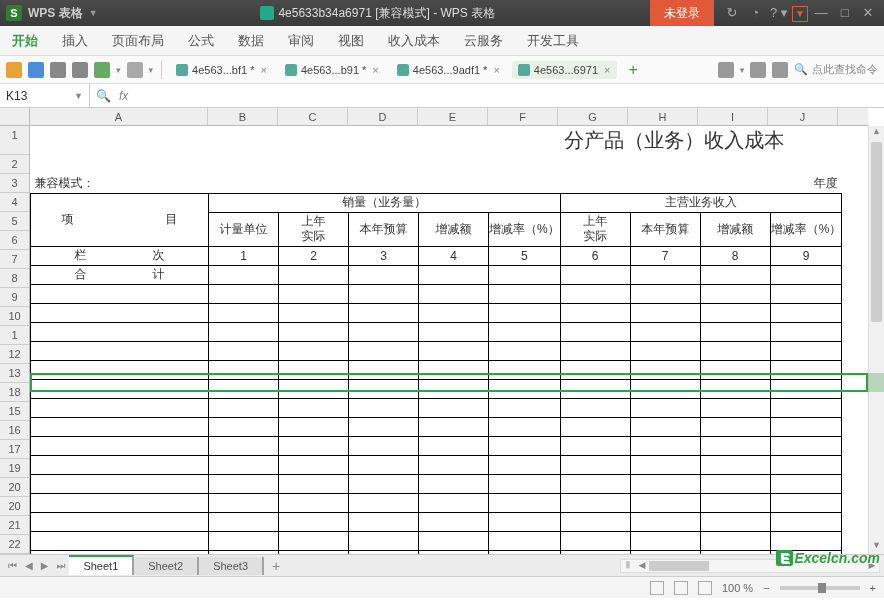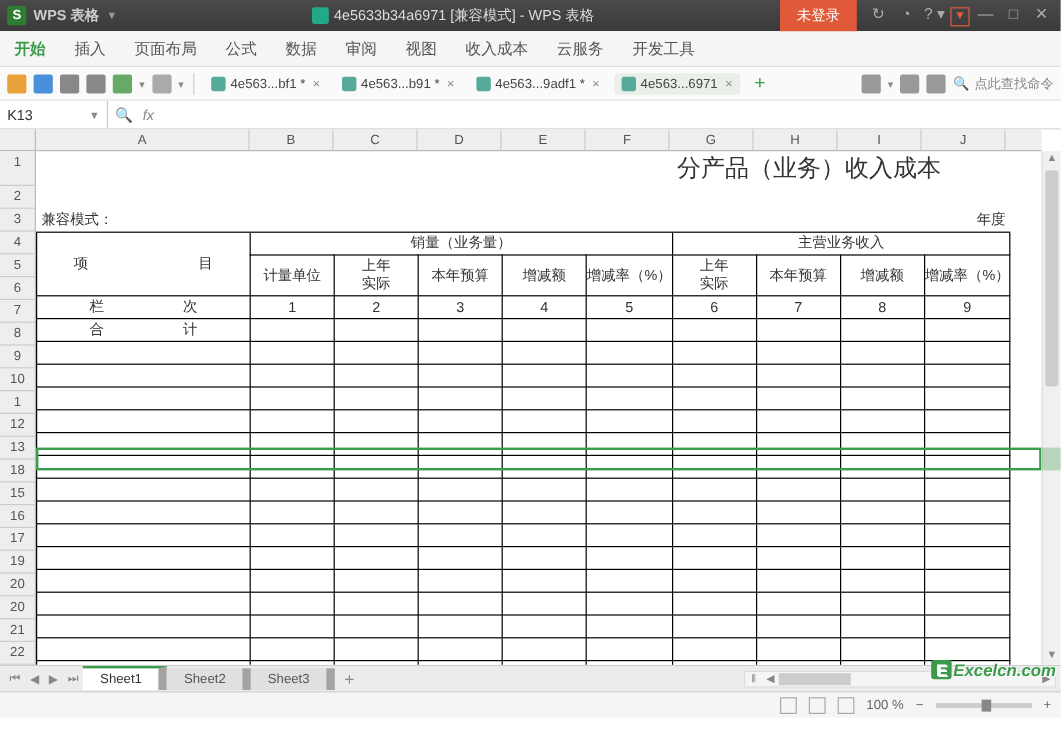--- a/index.html
+++ b/index.html
@@ -60,21 +60,21 @@
 
 .selection-row { position:absolute; left:0; right:0; height:19px; border:2px solid #3a9c4a; pointer-events:none; top:247px;}
 .sel-marker-r { position:absolute; right:0; top:265px; width:16px; height:19px; background:#3a9c4a; opacity:0.3;}
 .vscroll { position:absolute; right:0; top:18px; width:16px; bottom:0; background:#f0f0f0; border-left:1px solid #ddd;}
 .vscroll .thumb { position:absolute; top:16px; left:2px; right:2px; height:180px; background:#ccc; border-radius:2px;}
 .vscroll .arr { position:absolute; left:0; right:0; height:14px; text-align:center; color:#888; font-size:9px;}
 
 
 .sheet-tabs { height: 22px; background:#ececec; border-top:1px solid #ccc; display:flex; align-items:center; padding:0 4px;}
 .sheet-tabs .nav { color:#888; padding:0 4px; font-size:10px; cursor:pointer;}
-.sheet-tabs .tab { padding: 3px 14px; font-size:11px; color:#555; background:#e0e0e0; border-right:7px solid #a3a3a3; cursor:pointer;}
+.sheet-tabs .tab { padding: 3px 14px; font-size:11px; color:#555; background:#e0e0e0; border-right:2px solid #a3a3a3; cursor:pointer;}
 .sheet-tabs .tab.active { background:#fff; color:#333; border-top:2px solid #3a9c4a; margin-top:-2px;}
 .sheet-tabs .add { padding:0 8px; color:#888; font-size:14px; cursor:pointer;}
 .sheet-tabs .hscroll { margin-left:auto; width:260px; height:14px; background:#f5f5f5; border:1px solid #ddd; position:relative;}
 .sheet-tabs .hscroll .arr{position:absolute; top:0; width:14px; height:12px; text-align:center; color:#888; font-size:9px;}
 .sheet-tabs .hscroll .thumb{position:absolute; left:28px; top:1px; height:10px; width:60px; background:#ccc;}
 
 
 .status-bar { height: 22px; background:#f5f5f5; border-top:1px solid #ccc; display:flex; align-items:center; padding:0 8px; justify-content:flex-end; gap:10px; font-size:11px; color:#666;}
 .status-bar .sb-icon { width:14px; height:14px; border:1px solid #aaa;}
 .status-bar .zoom-slider { width:80px; height:4px; background:#ccc; position:relative;}

